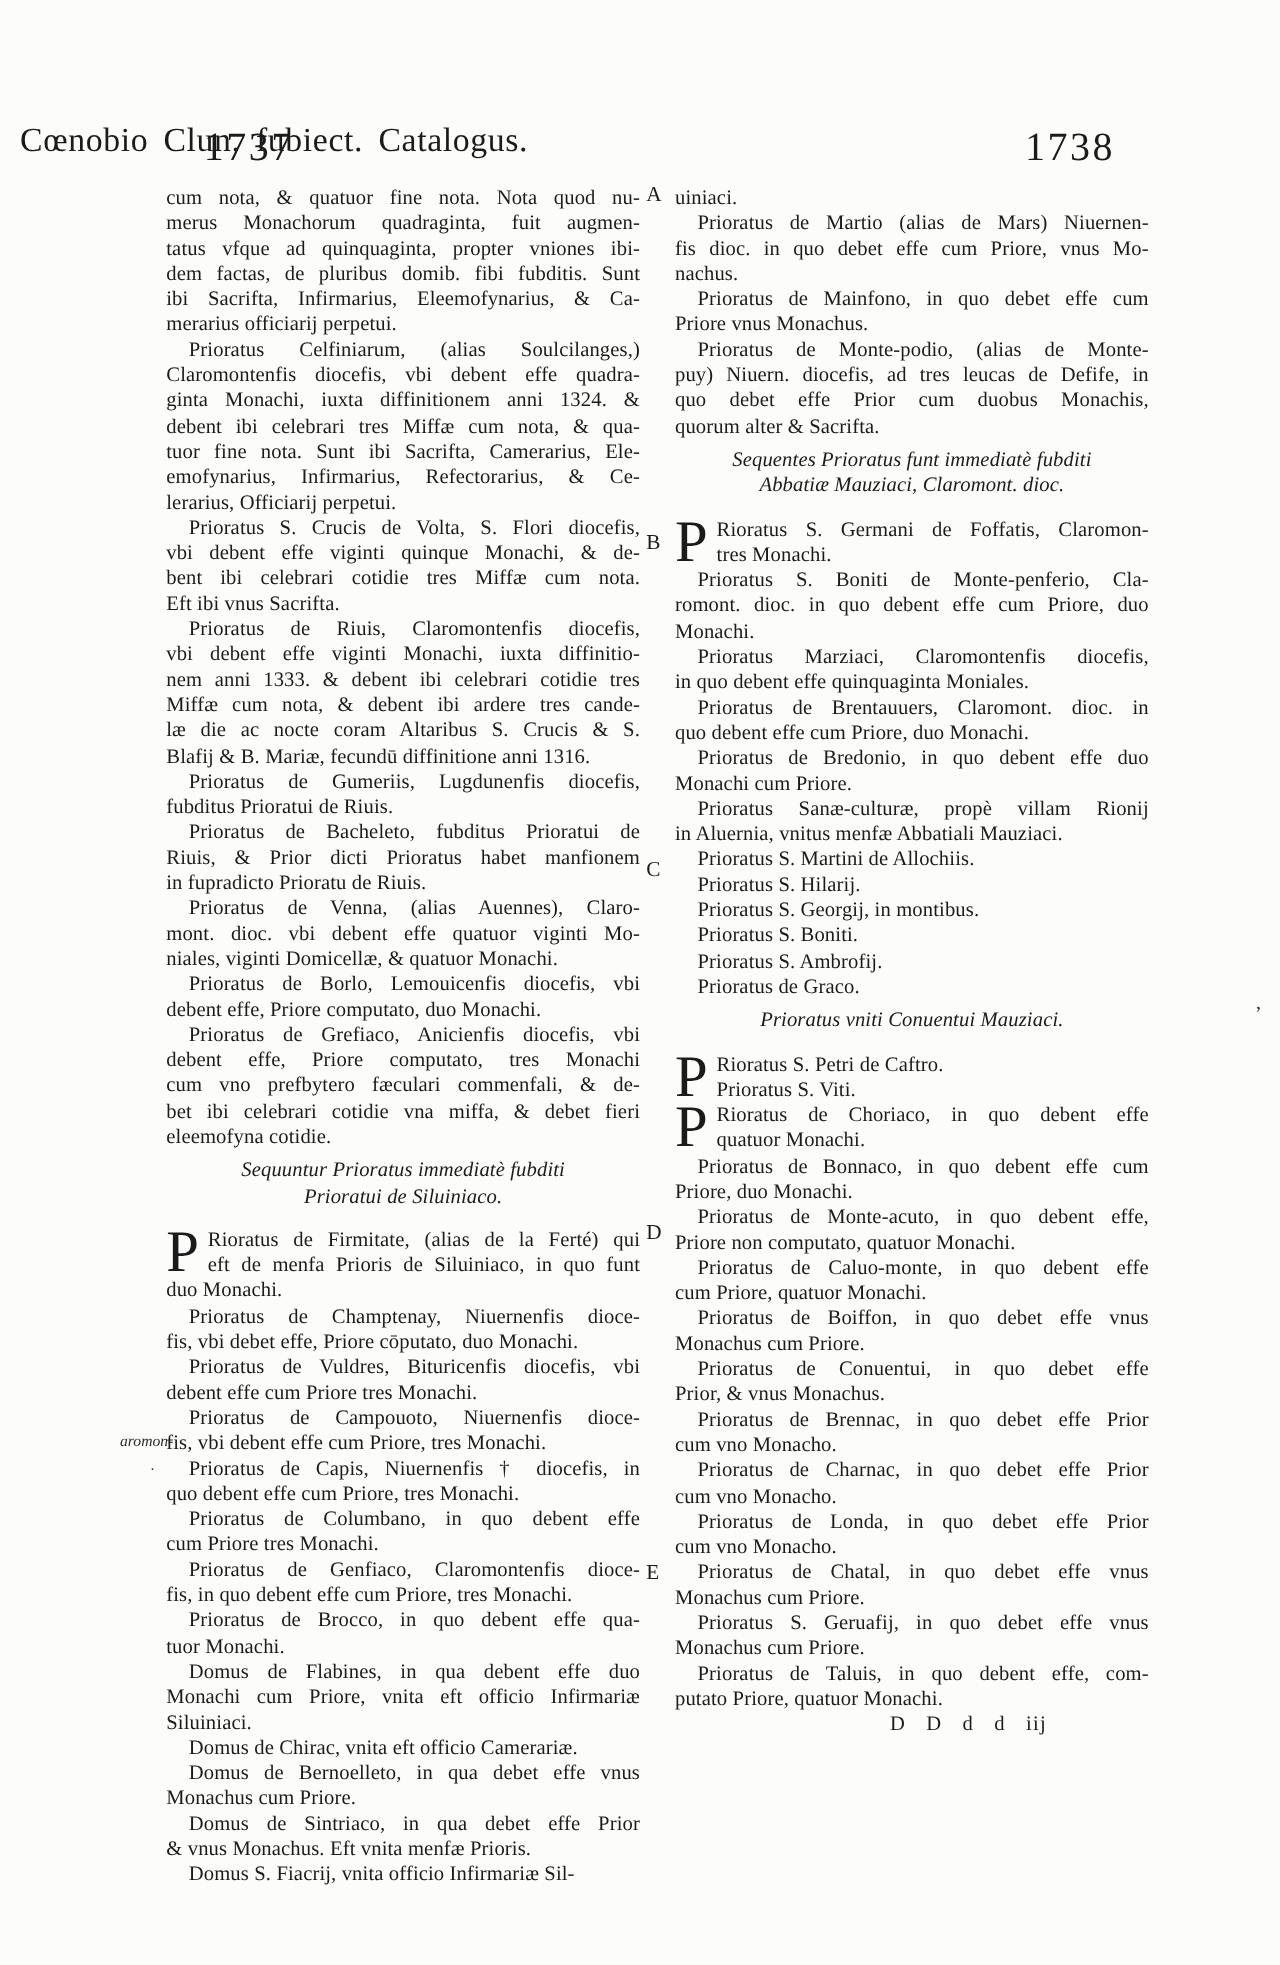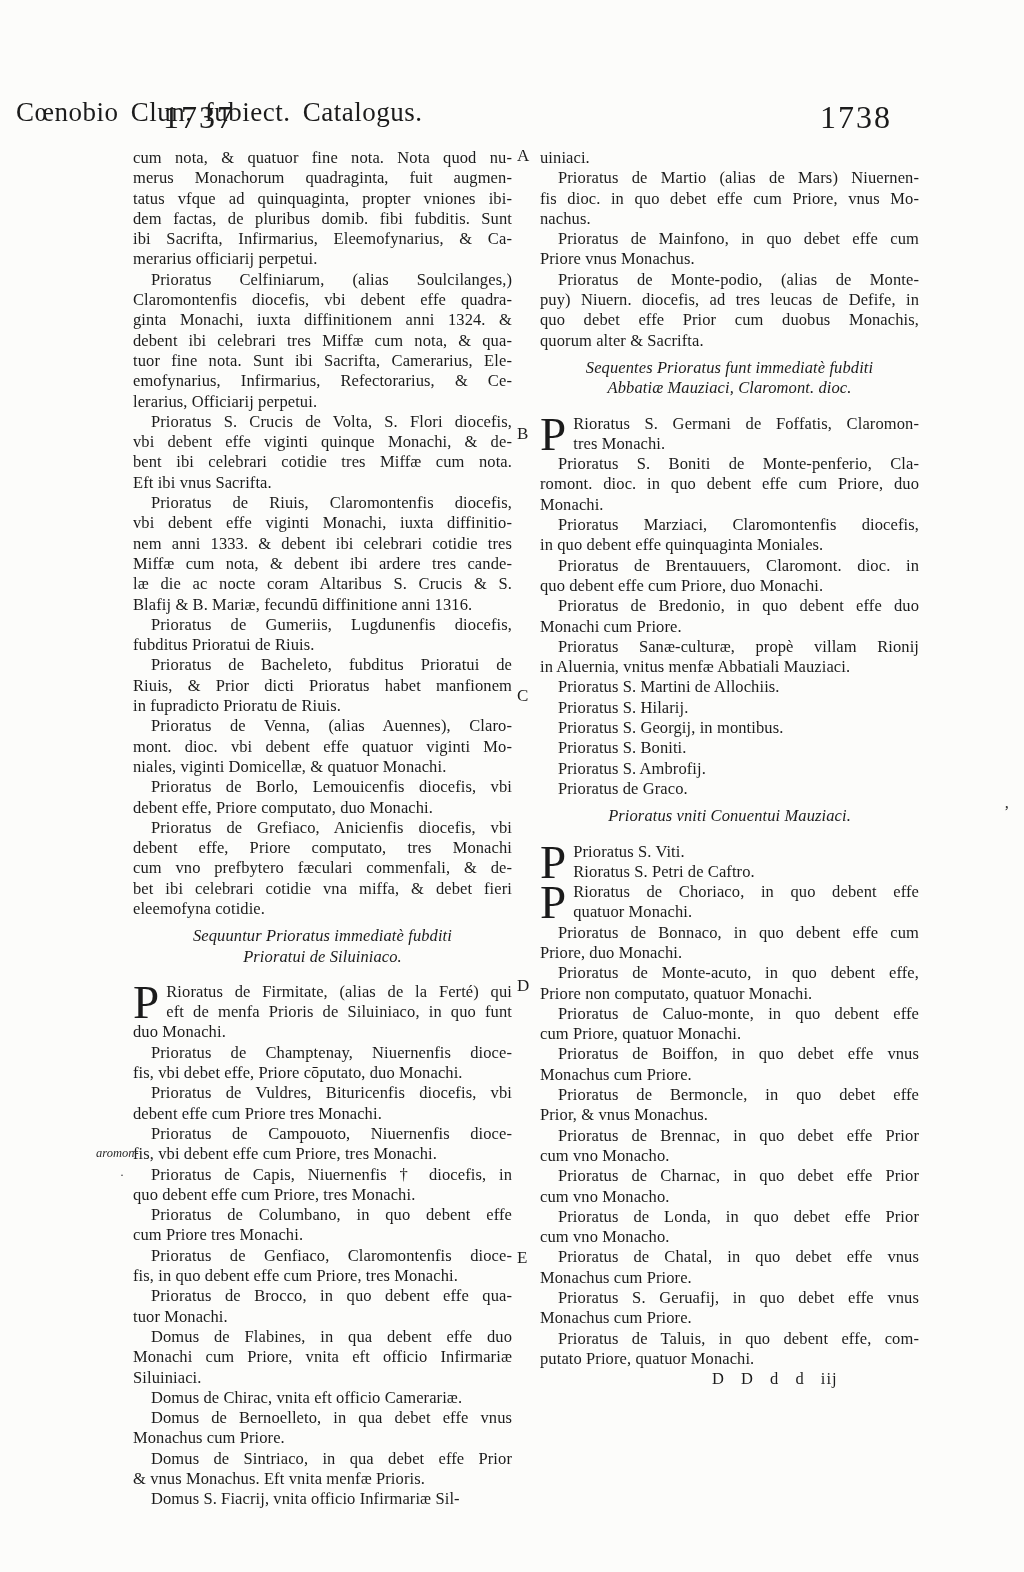--- a/index.html
+++ b/index.html
@@ -250,22 +250,22 @@
         <div class="line left indent">Prioratus S. Georgij, in montibus.</div>
         <div class="line left indent">Prioratus S. Boniti.</div>
         <div class="line left indent">Prioratus S. Ambrofij.</div>
         <div class="line left indent">Prioratus de Graco.</div>
       </div>
       <div class="heading">
         <div class="hline">Prioratus vniti Conuentui Mauziaci.</div>
       </div>
       <div class="para dropcap-para">
         <span class="dropcap">P</span>
+        <div class="line left">Rioratus S. Petri de Caftro.</div>
         <div class="line left">Prioratus S. Viti.</div>
-        <div class="line left">Rioratus S. Petri de Caftro.</div>
       </div>
       <div class="para dropcap-para">
         <span class="dropcap">P</span>
         <div class="line just">Rioratus de Choriaco, in quo debent effe</div>
         <div class="line left">quatuor Monachi.</div>
       </div>
       <div class="para">
         <div class="line just indent">Prioratus de Bonnaco, in quo debent  effe cum</div>
         <div class="line left">Priore, duo Monachi.</div>
       </div>
@@ -275,21 +275,21 @@
       </div>
       <div class="para">
         <div class="line just indent">Prioratus de Caluo-monte, in quo debent effe</div>
         <div class="line left">cum Priore, quatuor Monachi.</div>
       </div>
       <div class="para">
         <div class="line just indent">Prioratus de Boiffon, in quo debet effe vnus</div>
         <div class="line left">Monachus cum Priore.</div>
       </div>
       <div class="para">
-        <div class="line just indent">Prioratus de Bermoncle, in quo debet effe</div>
+        <div class="line just indent">Prioratus de Conuentui, in quo debet effe</div>
         <div class="line left">Prior, &amp; vnus Monachus.</div>
       </div>
       <div class="para">
         <div class="line just indent">Prioratus de Brennac, in quo debet effe Prior</div>
         <div class="line left">cum vno Monacho.</div>
       </div>
       <div class="para">
         <div class="line just indent">Prioratus de Charnac, in quo debet effe Prior</div>
         <div class="line left">cum vno Monacho.</div>
       </div>

